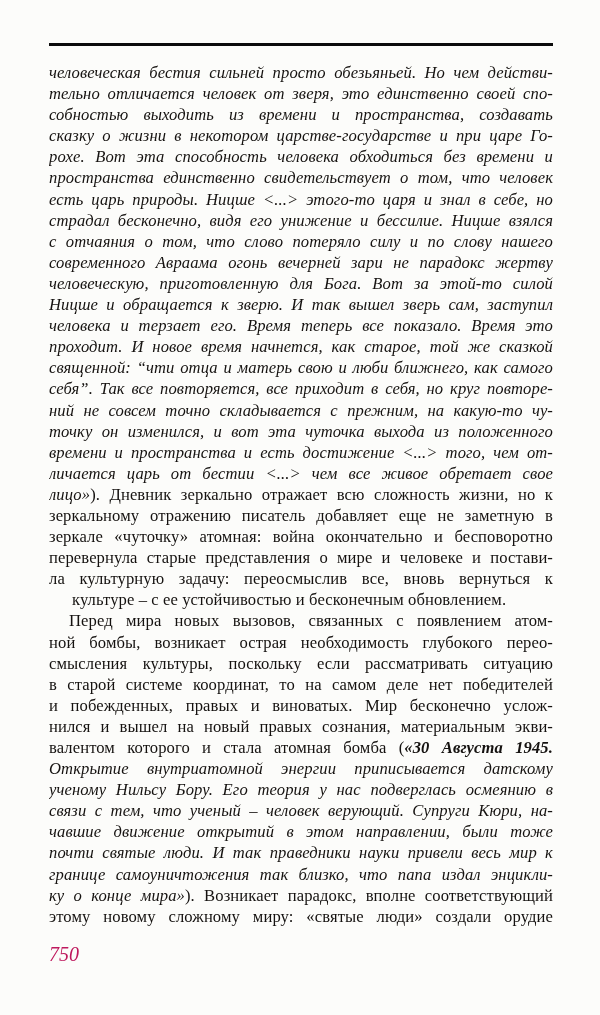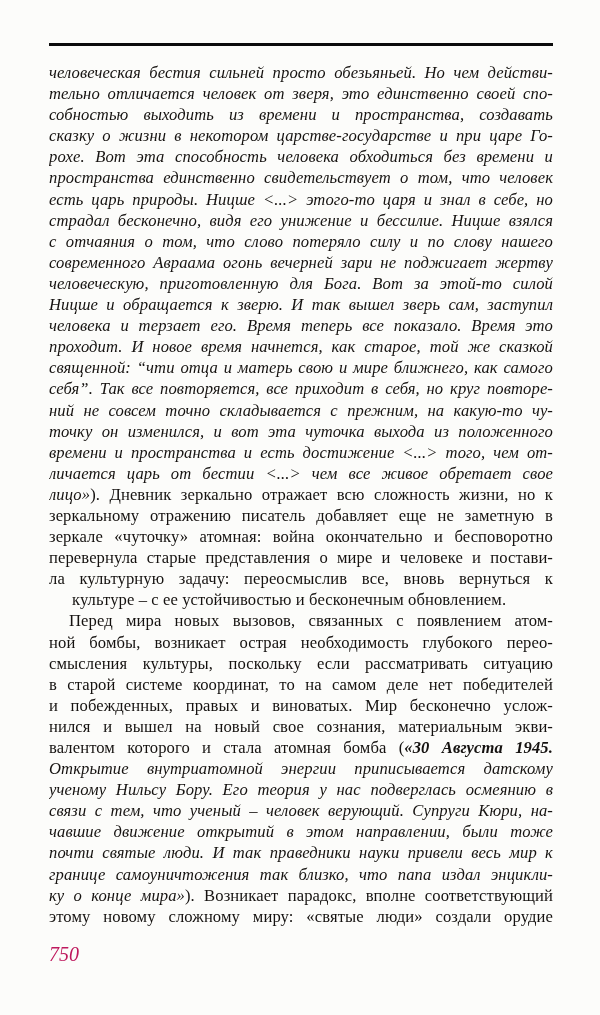--- a/index.html
+++ b/index.html
@@ -67,43 +67,43 @@
   <div class="text-block">
       <div class="line"><span class="st-i">человеческая бестия сильней просто обезьяньей. Но чем действи-</span></div>
       <div class="line"><span class="st-i">тельно отличается человек от зверя, это единственно своей спо-</span></div>
       <div class="line"><span class="st-i">собностью выходить из времени и пространства, создавать</span></div>
       <div class="line"><span class="st-i">сказку о жизни в некотором царстве-государстве и при царе Го-</span></div>
       <div class="line"><span class="st-i">рохе. Вот эта способность человека обходиться без времени и</span></div>
       <div class="line"><span class="st-i">пространства единственно свидетельствует о том, что человек</span></div>
       <div class="line"><span class="st-i">есть царь природы. Ницше &lt;...&gt; этого-то царя и знал в себе, но</span></div>
       <div class="line"><span class="st-i">страдал бесконечно, видя его унижение и бессилие. Ницше взялся</span></div>
       <div class="line"><span class="st-i">с отчаяния о том, что слово потеряло силу и по слову нашего</span></div>
-      <div class="line"><span class="st-i">современного Авраама огонь вечерней зари не поджигает жертву</span></div>
+      <div class="line"><span class="st-i">современного Авраама огонь вечерней зари не парадокс жертву</span></div>
       <div class="line"><span class="st-i">человеческую, приготовленную для Бога. Вот за этой-то силой</span></div>
       <div class="line"><span class="st-i">Ницше и обращается к зверю. И так вышел зверь сам, заступил</span></div>
       <div class="line"><span class="st-i">человека и терзает его. Время теперь все показало. Время это</span></div>
       <div class="line"><span class="st-i">проходит. И новое время начнется, как старое, той же сказкой</span></div>
-      <div class="line"><span class="st-i">священной: “чти отца и матерь свою и мире ближнего, как самого</span></div>
+      <div class="line"><span class="st-i">священной: “чти отца и матерь свою и люби ближнего, как самого</span></div>
       <div class="line"><span class="st-i">себя”. Так все повторяется, все приходит в себя, но круг повторе-</span></div>
       <div class="line"><span class="st-i">ний не совсем точно складывается с прежним, на какую-то чу-</span></div>
       <div class="line"><span class="st-i">точку он изменился, и вот эта чуточка выхода из положенного</span></div>
       <div class="line"><span class="st-i">времени и пространства и есть достижение &lt;...&gt; того, чем от-</span></div>
       <div class="line"><span class="st-i">личается царь от бестии &lt;...&gt; чем все живое обретает свое</span></div>
       <div class="line"><span class="st-i">лицо»</span><span class="st-r">). Дневник зеркально отражает всю сложность жизни, но к</span></div>
       <div class="line"><span class="st-r">зеркальному отражению писатель добавляет еще не заметную в</span></div>
       <div class="line"><span class="st-r">зеркале «чуточку» атомная: война окончательно и бесповоротно</span></div>
       <div class="line"><span class="st-r">перевернула старые представления о мире и человеке и постави-</span></div>
       <div class="line"><span class="st-r">ла культурную задачу: переосмыслив все, вновь вернуться к</span></div>
       <div class="line last"><span class="st-r">культуре – с ее устойчивостью и бесконечным обновлением.</span></div>
       <div class="line indent"><span class="st-r">Перед мира новых вызовов, связанных с появлением атом-</span></div>
       <div class="line"><span class="st-r">ной бомбы, возникает острая необходимость глубокого перео-</span></div>
       <div class="line"><span class="st-r">смысления культуры, поскольку если рассматривать ситуацию</span></div>
       <div class="line"><span class="st-r">в старой системе координат, то на самом деле нет победителей</span></div>
       <div class="line"><span class="st-r">и побежденных, правых и виноватых. Мир бесконечно услож-</span></div>
-      <div class="line"><span class="st-r">нился и вышел на новый свое сознания, материальным экви-</span></div>
+      <div class="line"><span class="st-r">нился и вышел на новый правых сознания, материальным экви-</span></div>
       <div class="line"><span class="st-r">валентом которого и стала атомная бомба (</span><span class="st-bi">«30 Августа 1945.</span></div>
       <div class="line"><span class="st-i">Открытие внутриатомной энергии приписывается датскому</span></div>
       <div class="line"><span class="st-i">ученому Нильсу Бору. Его теория у нас подверглась осмеянию в</span></div>
       <div class="line"><span class="st-i">связи с тем, что ученый – человек верующий. Супруги Кюри, на-</span></div>
       <div class="line"><span class="st-i">чавшие движение открытий в этом направлении, были тоже</span></div>
       <div class="line"><span class="st-i">почти святые люди. И так праведники науки привели весь мир к</span></div>
       <div class="line"><span class="st-i">границе самоуничтожения так близко, что папа издал энцикли-</span></div>
       <div class="line"><span class="st-i">ку о конце мира»</span><span class="st-r">). Возникает парадокс, вполне соответствующий</span></div>
       <div class="line"><span class="st-r">этому новому сложному миру: «святые люди» создали орудие</span></div>
     </div>

